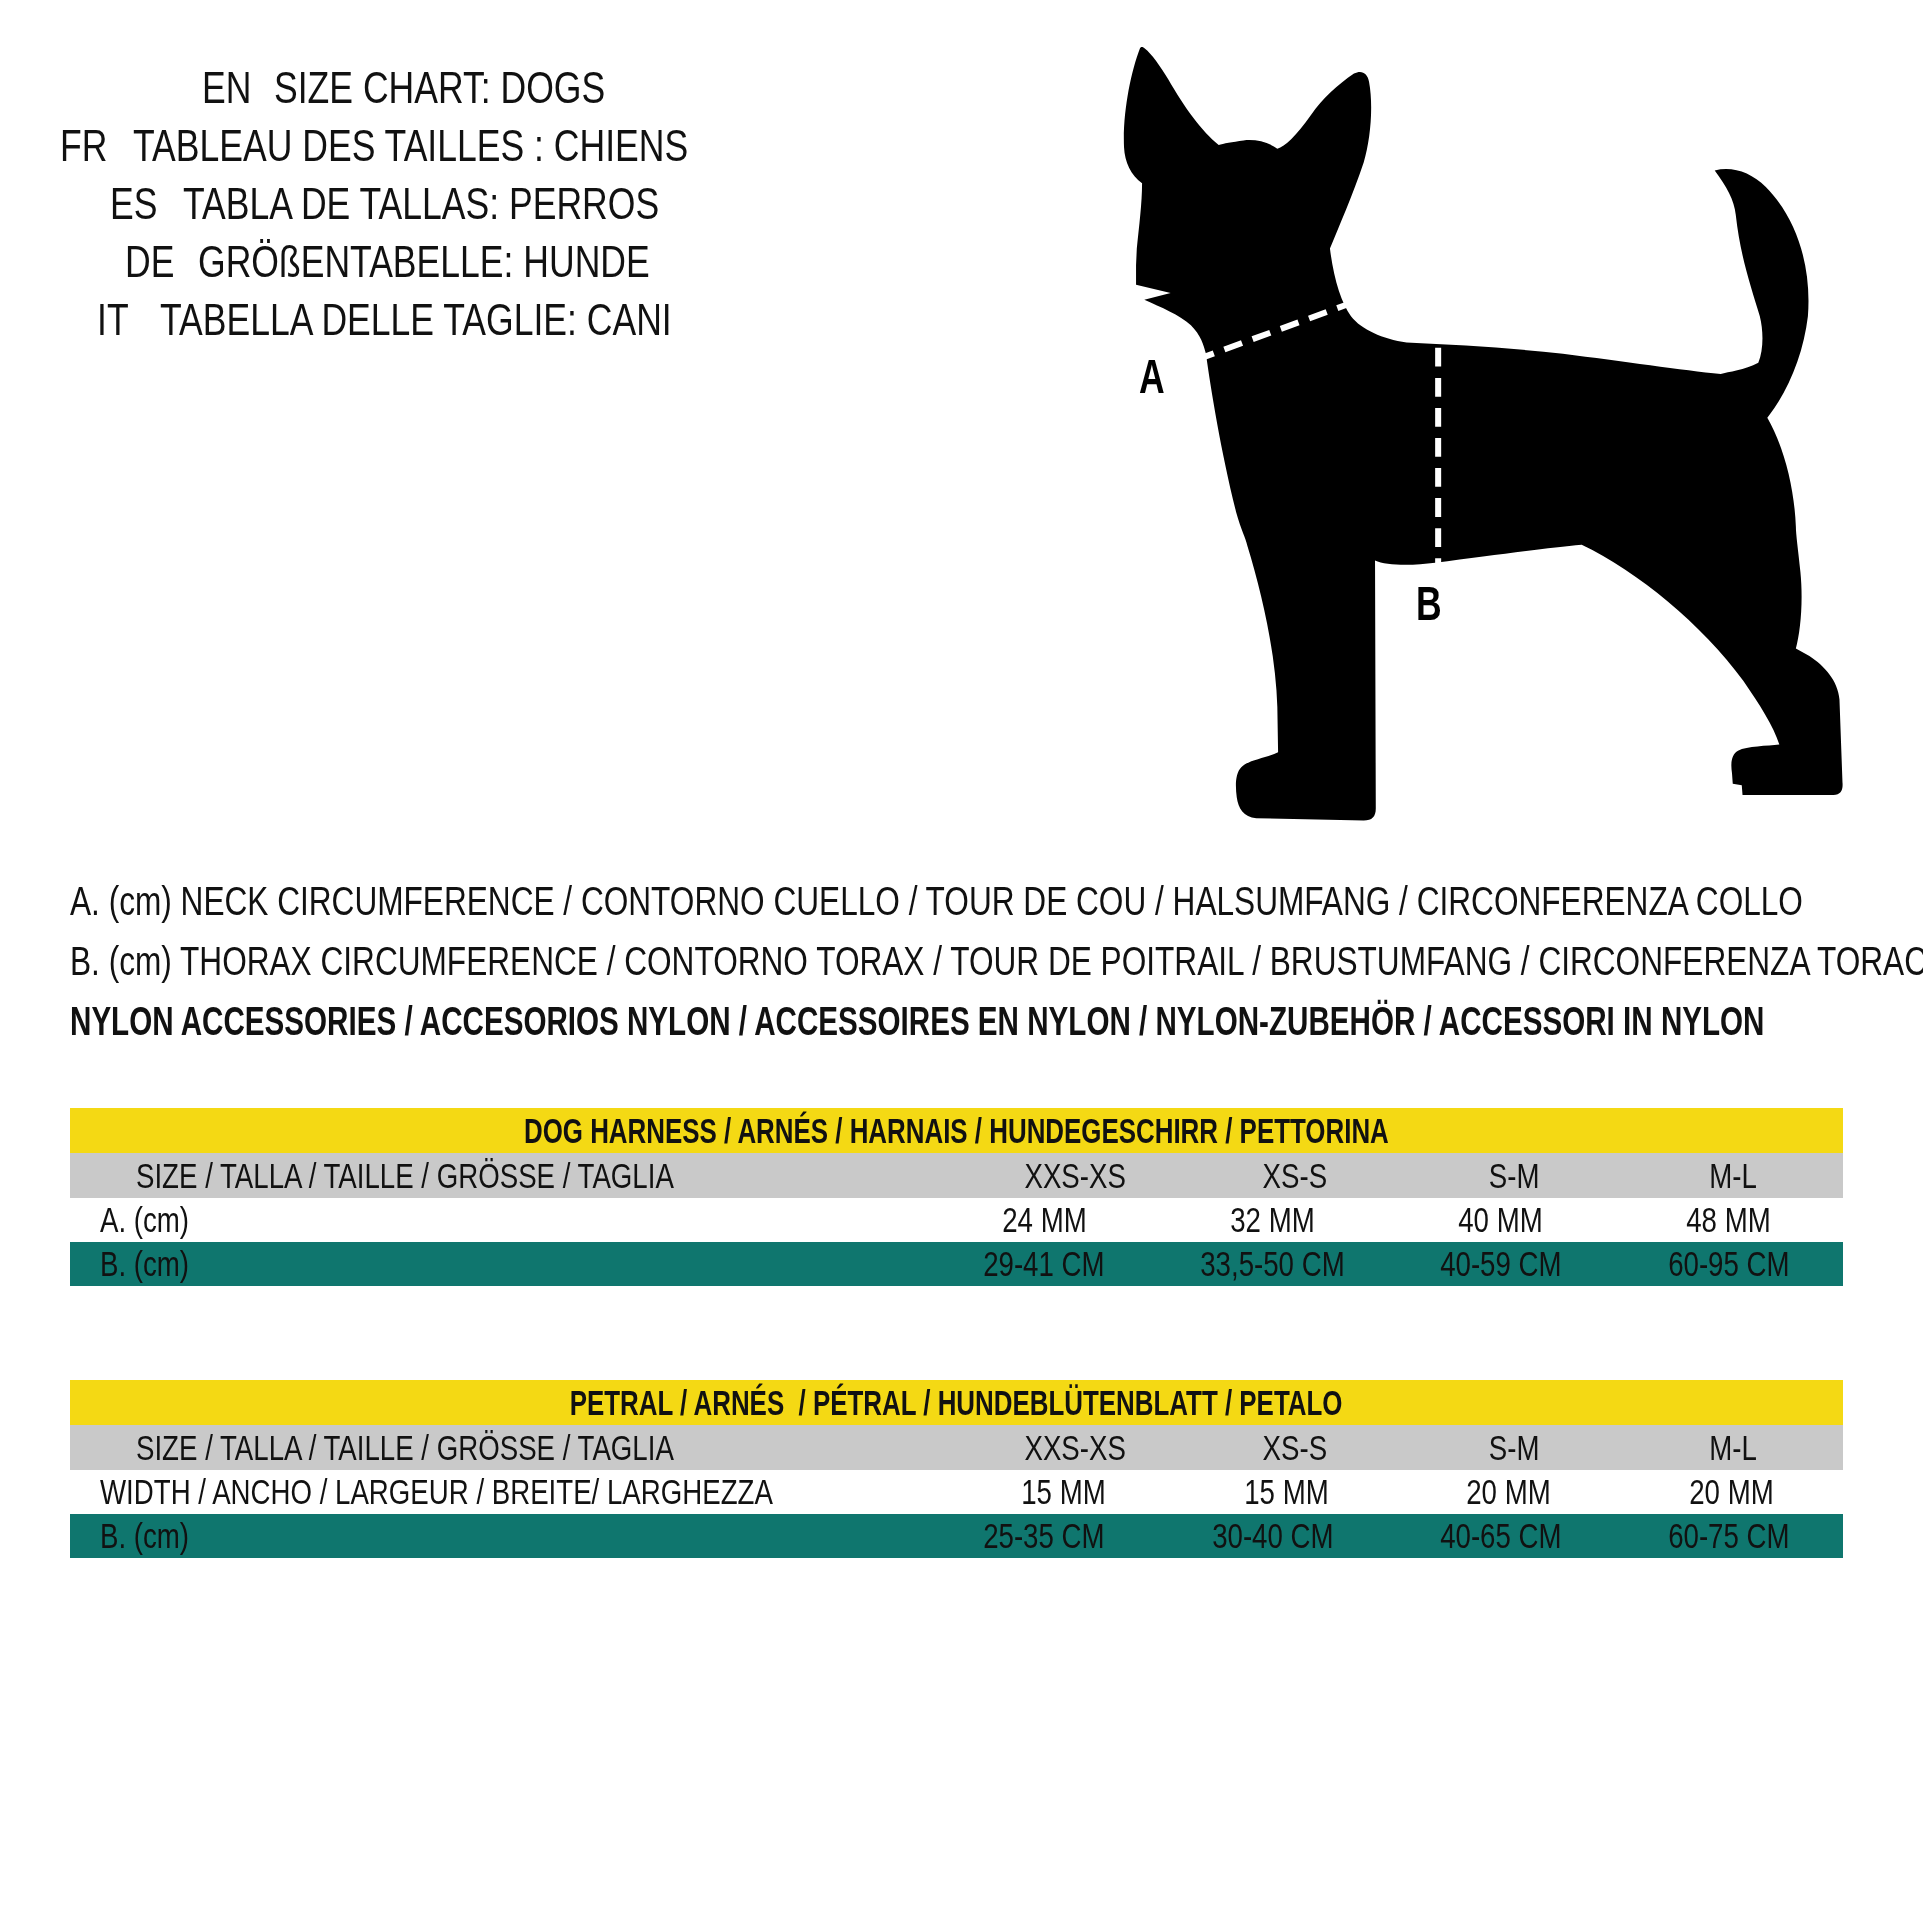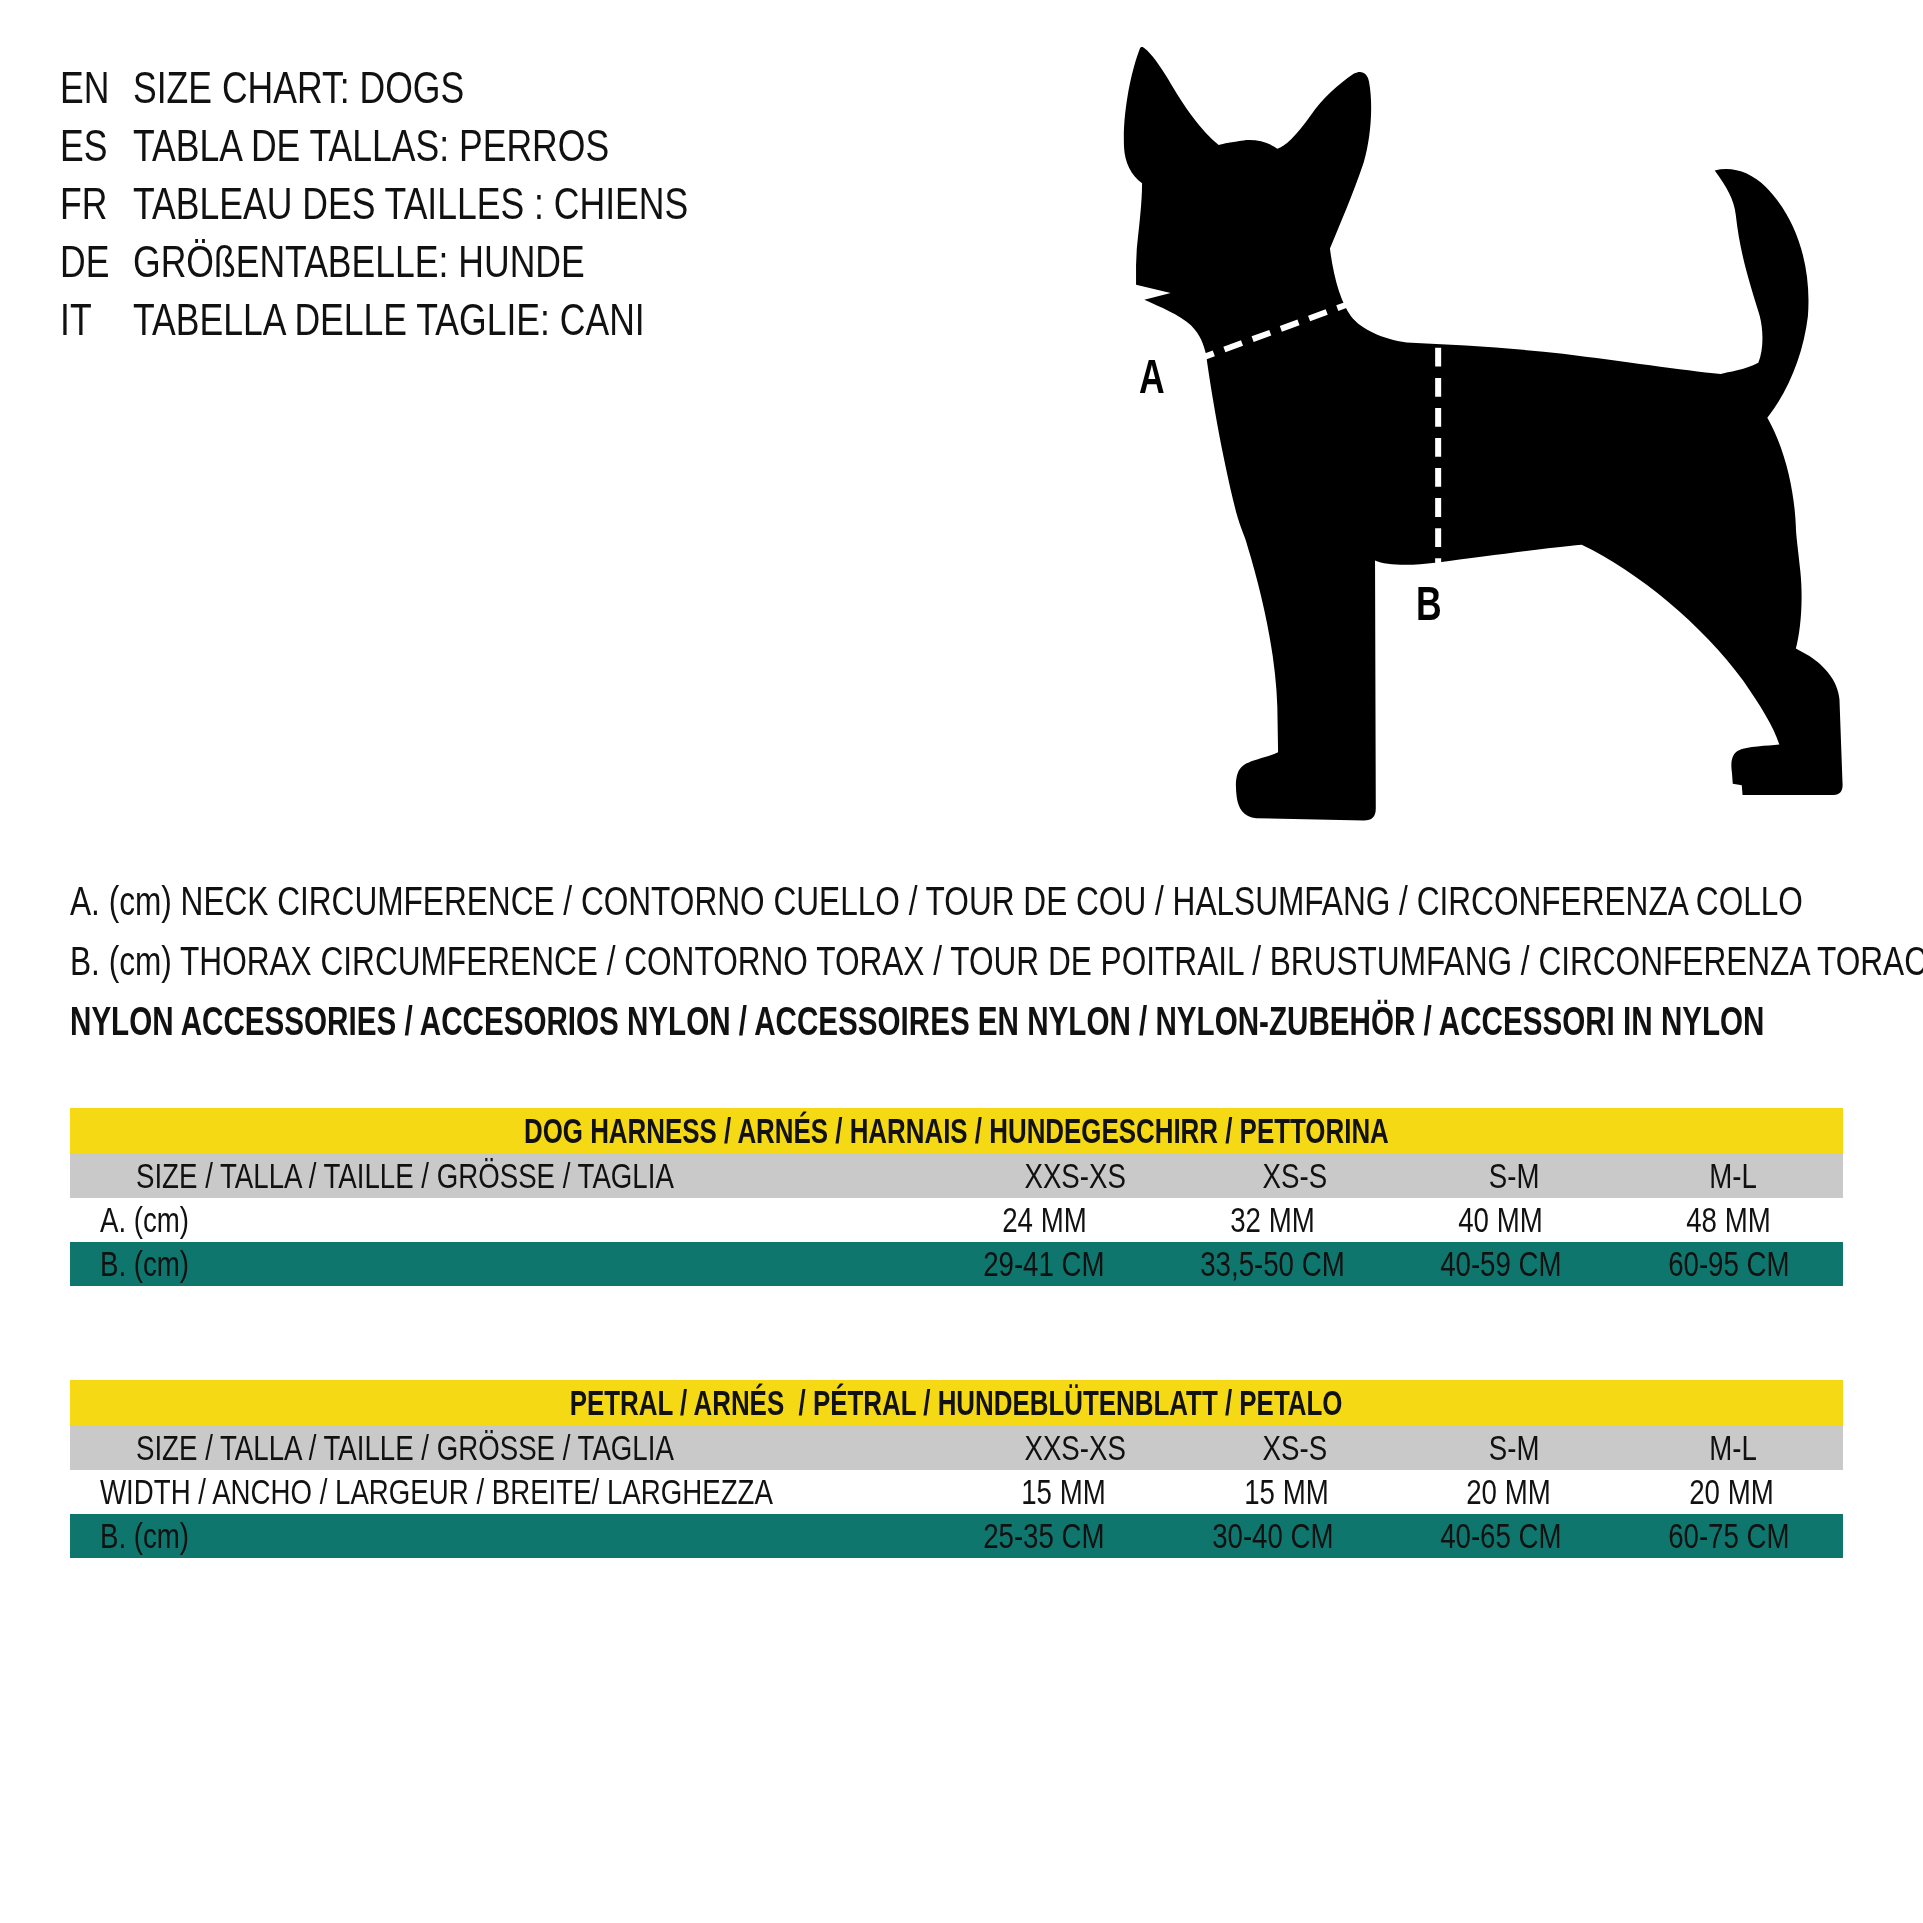--- a/index.html
+++ b/index.html
@@ -7,21 +7,21 @@
         font-family:"Liberation Sans","DejaVu Sans",sans-serif;color:#111;}
 
   
   .cond{display:inline-block;transform:scaleX(0.79);transform-origin:0 50%;white-space:pre;}
   .cond-c{display:inline-block;transform:scaleX(0.79);transform-origin:50% 50%;white-space:pre;}
   .cond-b{display:inline-block;transform:scaleX(0.74);transform-origin:50% 50%;white-space:pre;font-weight:bold;}
   .cond-bl{display:inline-block;transform:scaleX(0.74);transform-origin:0 50%;white-space:pre;font-weight:bold;}
 
   
   .lang-block{position:absolute;left:60px;top:59px;}
-  .lang-line{height:58px;line-height:58px;font-size:45px;white-space:nowrap;}
+  .lang-line{height:58px;line-height:58px;font-size:45px;white-space:nowrap;text-align:center;}
   .lang-code{display:inline-block;width:60px;vertical-align:top;}
 
   
   .dog-svg{position:absolute;left:1112px;top:38px;width:744px;height:797px;}
   .measure-label{position:absolute;font-size:48px;font-weight:bold;line-height:1;color:#000;}
 
   
   .caption{position:absolute;left:70px;top:769px;font-size:40px;line-height:1;white-space:nowrap;}
   .legend-line{position:absolute;left:70px;font-size:40px;line-height:1;white-space:nowrap;}
 
@@ -39,26 +39,26 @@
 <body>
 
 <div class="page">
 
   <div class="lang-block">
     <div class="lang-line">
       <span class="lang-code"><span class="cond">EN</span></span>
       <span class="cond">SIZE CHART: DOGS</span>
     </div>
     <div class="lang-line">
+      <span class="lang-code"><span class="cond">FR</span></span>
+      <span class="cond">TABLEAU DES TAILLES : CHIENS</span>
+    </div>
+    <div class="lang-line">
       <span class="lang-code"><span class="cond">ES</span></span>
       <span class="cond">TABLA DE TALLAS: PERROS</span>
-    </div>
-    <div class="lang-line">
-      <span class="lang-code"><span class="cond">FR</span></span>
-      <span class="cond">TABLEAU DES TAILLES : CHIENS</span>
     </div>
     <div class="lang-line">
       <span class="lang-code"><span class="cond">DE</span></span>
       <span class="cond">GRÖßENTABELLE: HUNDE</span>
     </div>
     <div class="lang-line">
       <span class="lang-code"><span class="cond">IT</span></span>
       <span class="cond">TABELLA DELLE TAGLIE: CANI</span>
     </div>
   </div>

